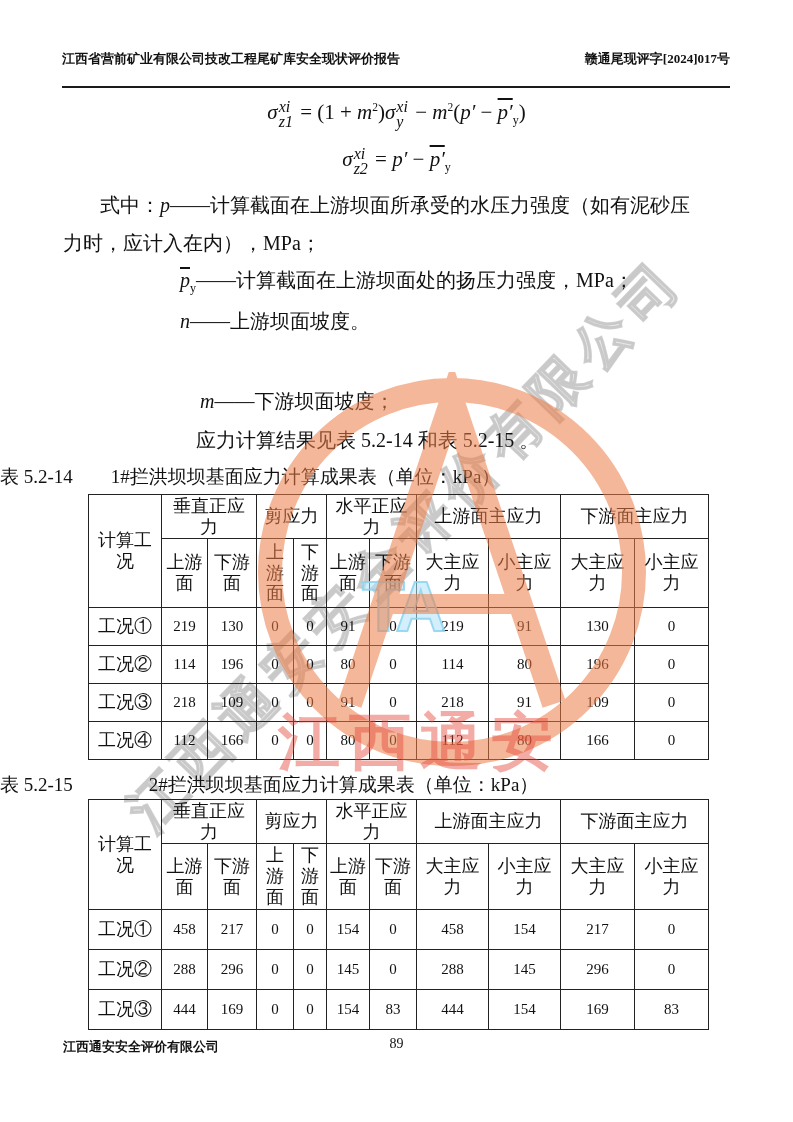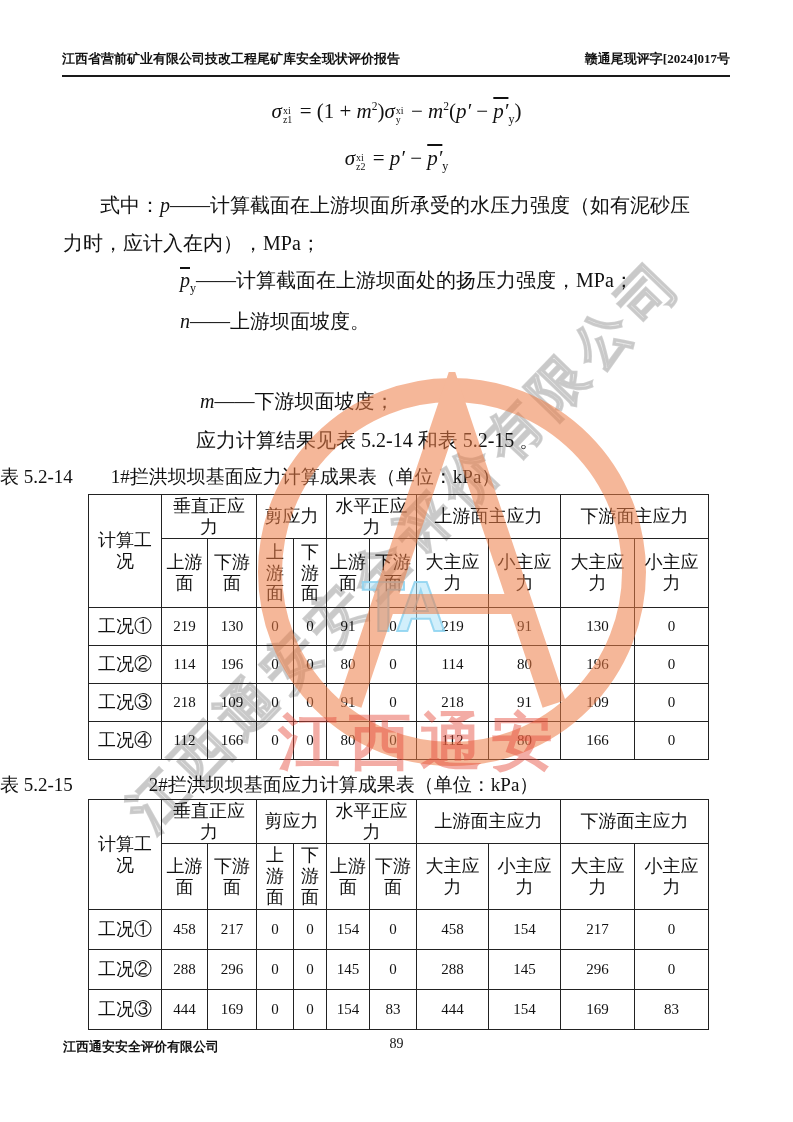--- a/index.html
+++ b/index.html
@@ -15,30 +15,30 @@
   .wm-logo{left:252px;top:372px;z-index:3;pointer-events:none;opacity:0.55;}
   .wm-ta{left:362px;top:572px;z-index:2;pointer-events:none;font-family:"Liberation Sans",sans-serif;
          font-weight:bold;font-size:70px;line-height:1;letter-spacing:-4px;
          color:rgba(173,226,248,0.55);-webkit-text-stroke:2px rgba(140,210,240,0.85);}
   .wm-brand{left:278px;top:708px;z-index:3;pointer-events:none;white-space:nowrap;
             font-size:62px;font-weight:bold;letter-spacing:9px;line-height:1.1;
             color:rgba(228,70,55,0.45);}
 
   
   .header{left:62px;top:50px;width:668px;display:flex;justify-content:space-between;
-          align-items:flex-end;border-bottom:2px solid #1a1a1a;padding-bottom:7px;
+          align-items:flex-end;border-bottom:2px solid #1a1a1a;padding-bottom:18px;
           font-size:13px;font-weight:bold;z-index:1;}
   .footer-company{left:63px;top:1038px;font-size:13px;font-weight:bold;z-index:1;}
   .footer-page{left:0;top:1036px;width:100%;text-align:center;font-size:14px;z-index:1;}
 
   
   .formula{left:0;width:100%;text-align:center;font-size:21px;z-index:1;}
   .formula i{font-style:italic;}
   .stk{display:inline-block;vertical-align:-0.5em;line-height:0.95;text-align:left;
-       font-size:10px;margin-left:1px;margin-right:2px;}
+       font-size:16px;font-style:italic;margin-left:1px;margin-right:2px;}
   .stk span{display:block;}
   sup{font-size:11.5px;}
   sub{font-size:12px;}
   .ol{text-decoration:overline;}
 
   
   .bline{font-size:20px;line-height:1.15;white-space:nowrap;z-index:1;}
   .bline i{font-style:italic;}
 
   

